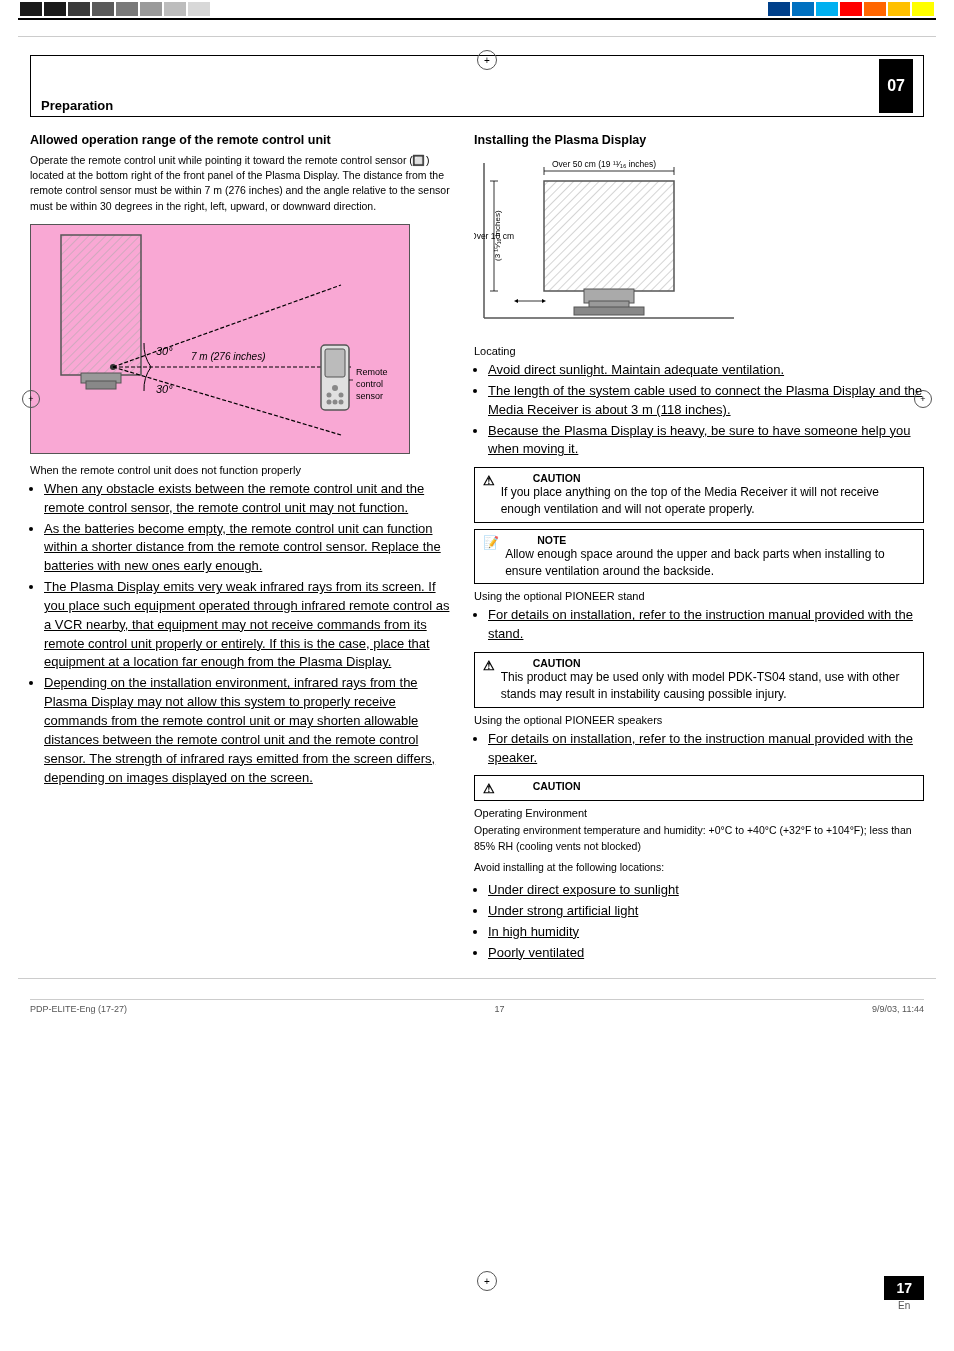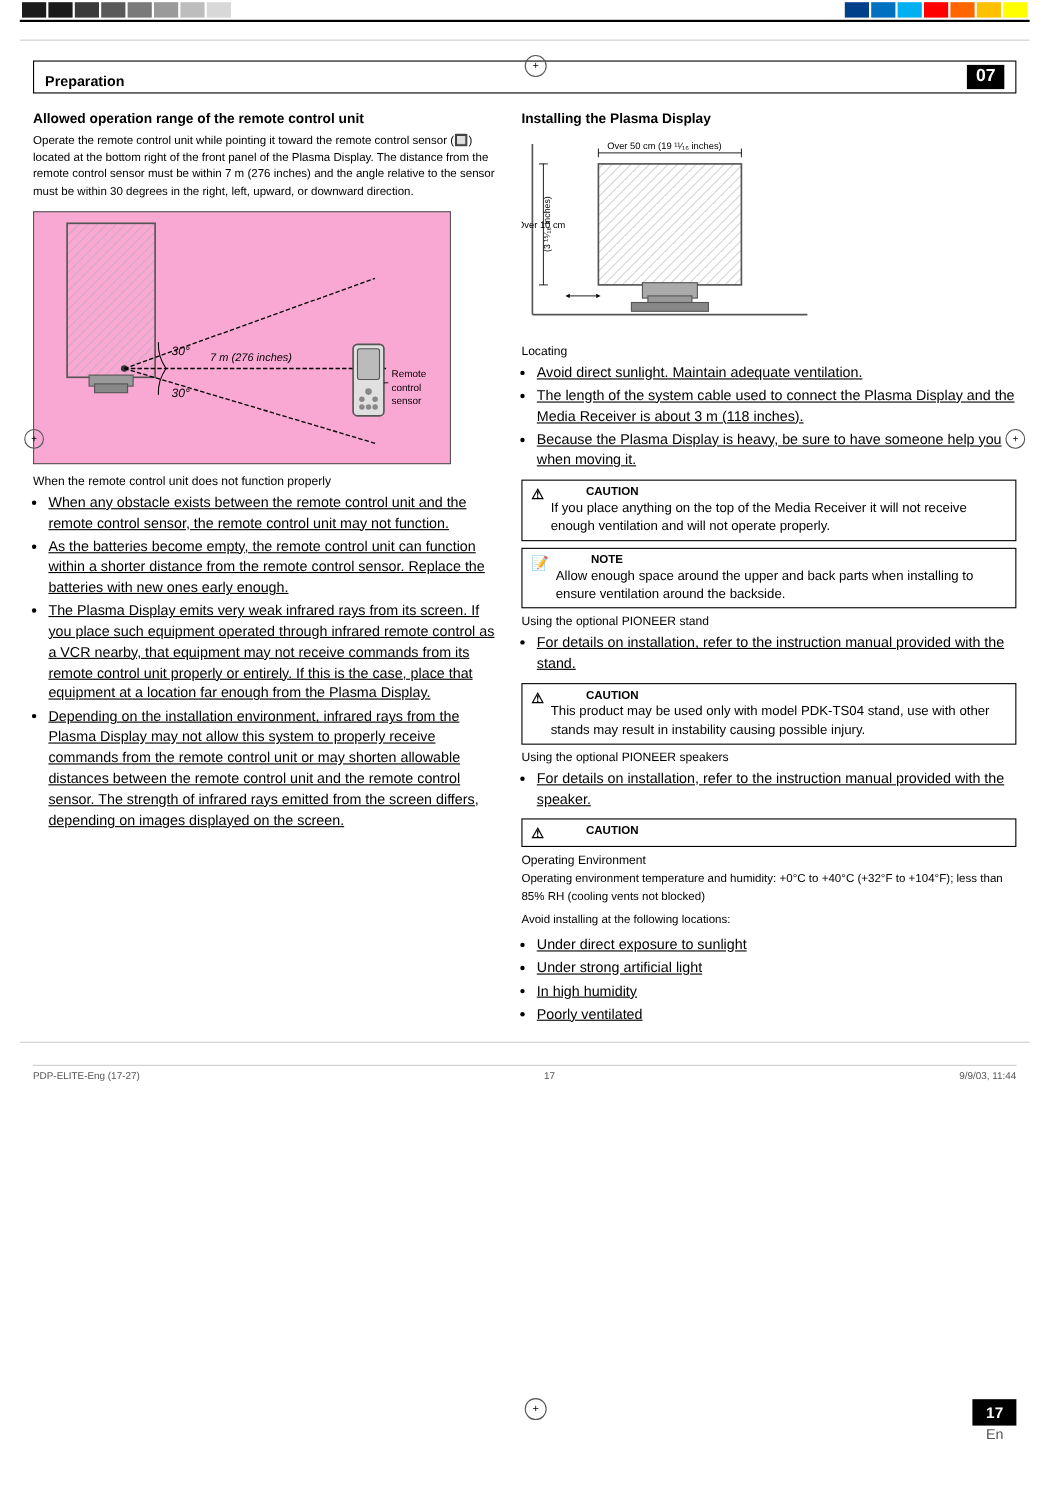--- a/index.html
+++ b/index.html
@@ -64,21 +64,21 @@
     }
     .header-title {
       font-size: 13px;
       font-weight: bold;
     }
     .header-num {
       font-size: 16px;
       font-weight: bold;
       background: #000;
       color: #fff;
-      padding: 2px 8px;
+      padding: 18px 8px;
     }
 
     
     .two-col {
       display: flex;
       gap: 24px;
     }
     .left-col {
       width: 420px;
       flex-shrink: 0;
@@ -174,21 +174,21 @@
       color: #fff;
       font-size: 14px;
       font-weight: bold;
       padding: 4px 12px;
     }
     .footer-text {
       font-size: 9px;
       color: #555;
     }
     .en-label {
-      font-size: 13px;
+      font-size: 10px;
       color: #555;
     }
 
     
     .diagram-svg {
       width: 380px;
       height: 230px;
     }
 
     

